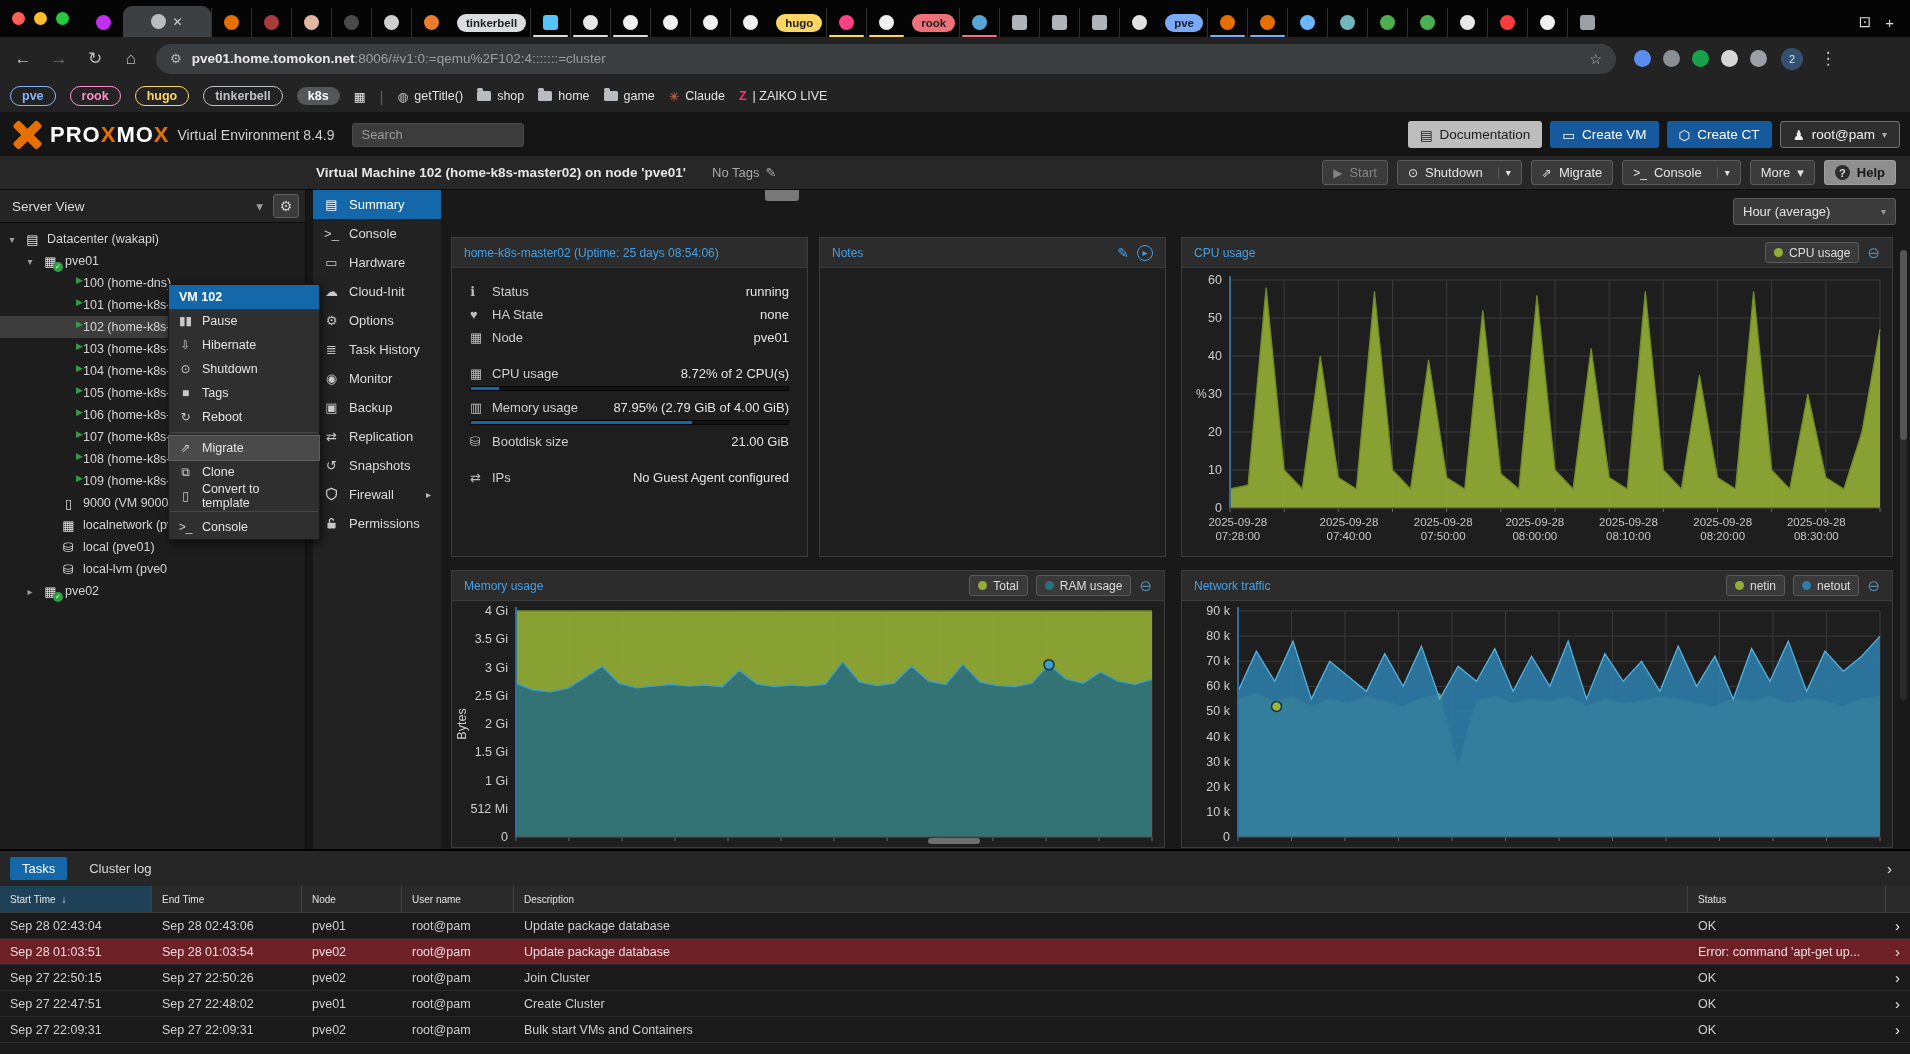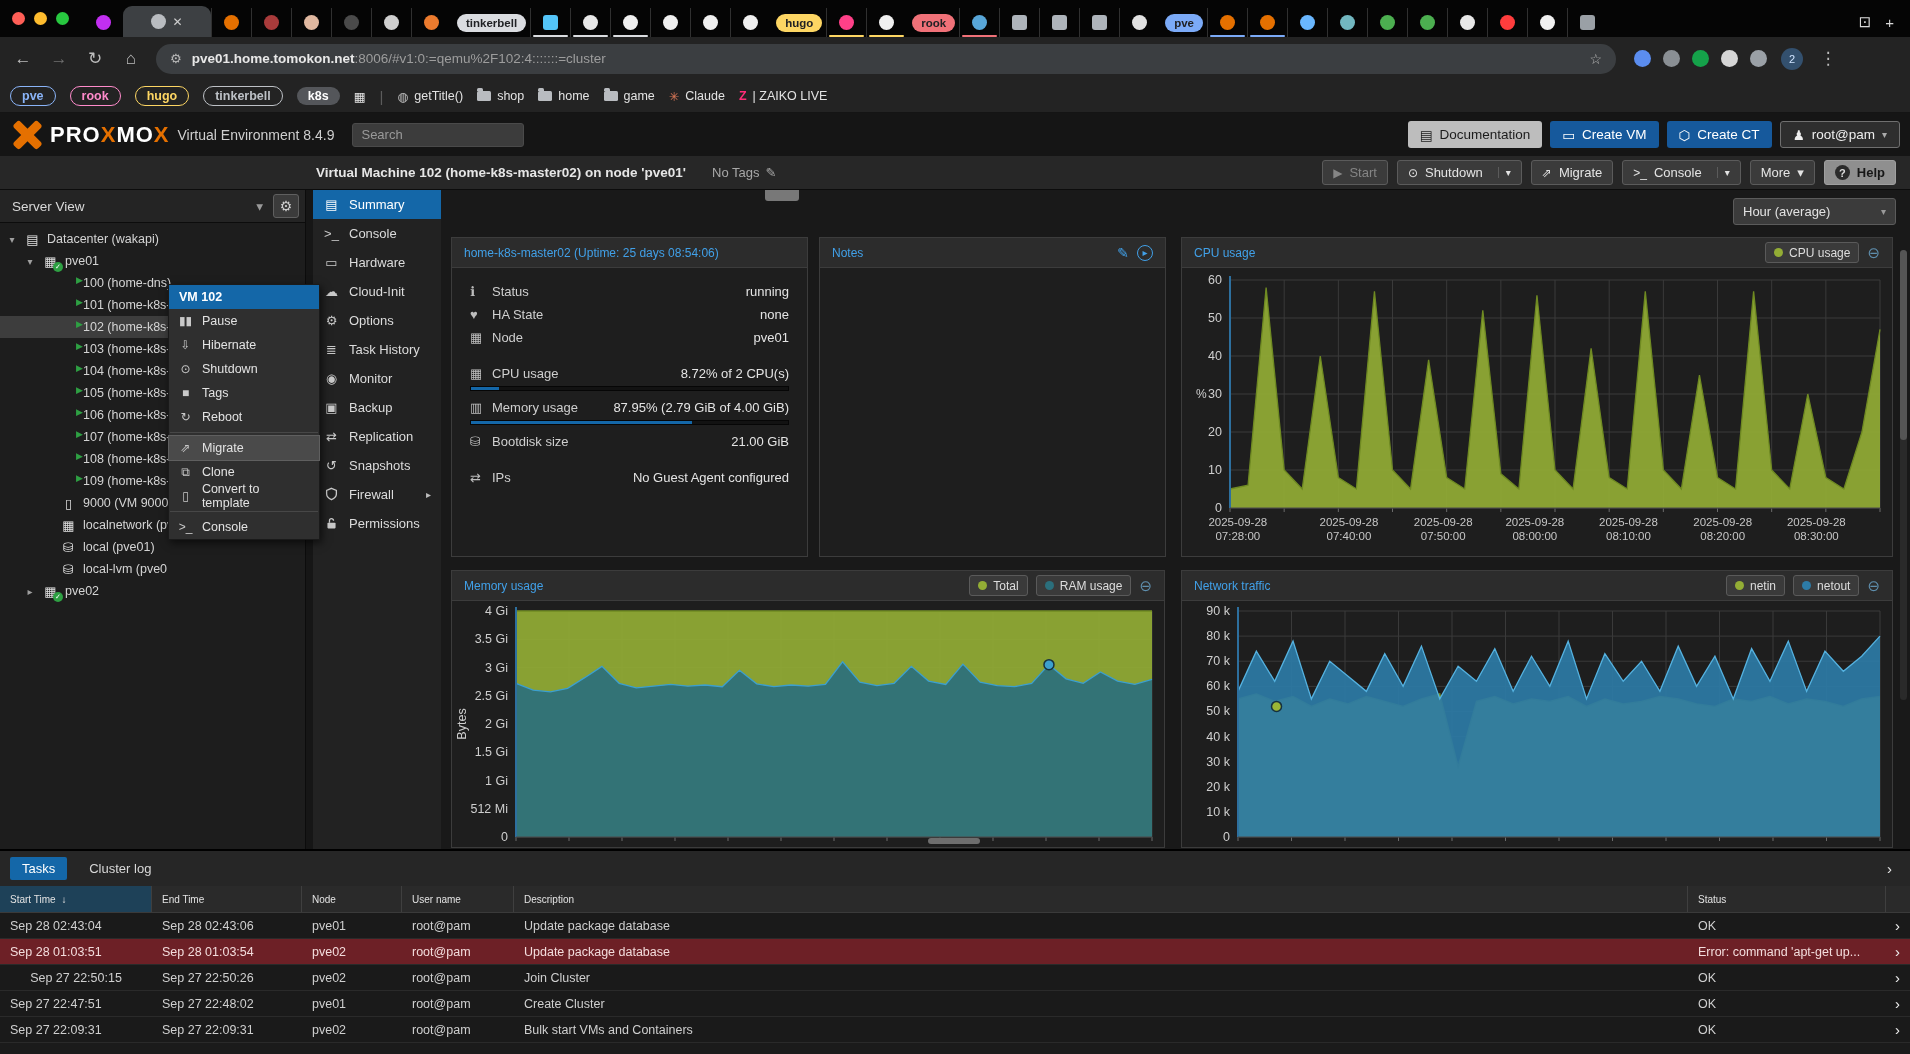--- a/index.html
+++ b/index.html
@@ -965,21 +965,21 @@
         <div class="trowt err">
           <span class="td" style="width: 152px;">Sep 28 01:03:51</span>
           <span class="td" style="width: 150px;">Sep 28 01:03:54</span>
           <span class="td" style="width: 100px;">pve02</span>
           <span class="td" style="width: 112px;">root@pam</span>
           <span class="td" style="width: 1174px;">Update package database</span>
           <span class="td" style="width: 198px;">Error: command 'apt-get up...</span>
           <span class="chev">›</span>
         </div>
         <div class="trowt">
-          <span class="td" style="width: 152px; text-align: center;">Sep 27 22:50:15</span>
+          <span class="td" style="width: 152px;">Sep 27 22:50:15</span>
           <span class="td" style="width: 150px;">Sep 27 22:50:26</span>
           <span class="td" style="width: 100px;">pve02</span>
           <span class="td" style="width: 112px;">root@pam</span>
           <span class="td" style="width: 1174px;">Join Cluster</span>
           <span class="td" style="width: 198px;">OK</span>
           <span class="chev">›</span>
         </div>
         <div class="trowt">
           <span class="td" style="width: 152px;">Sep 27 22:47:51</span>
           <span class="td" style="width: 150px;">Sep 27 22:48:02</span>

